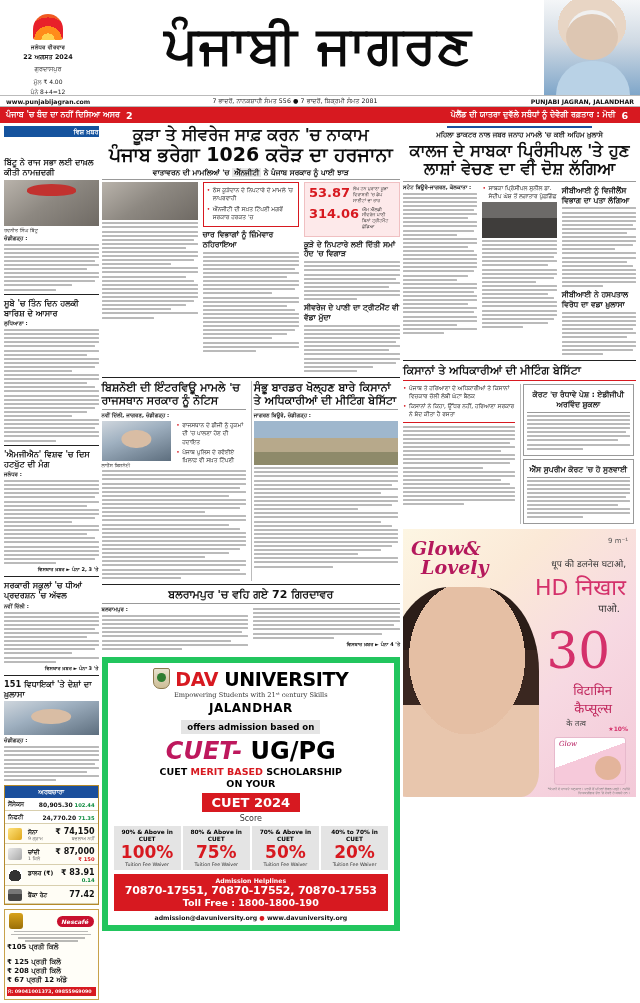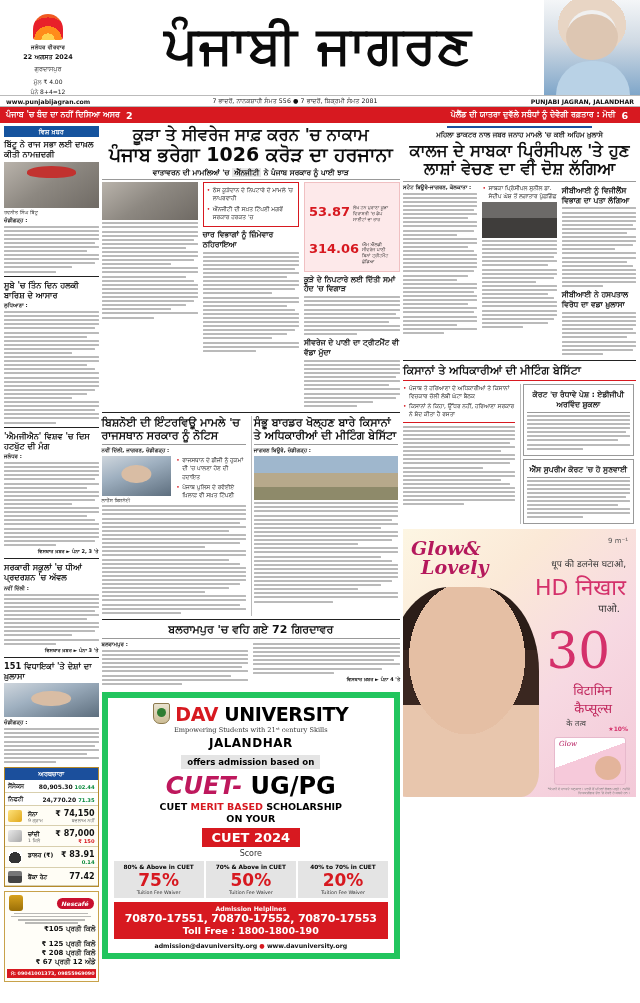--- a/index.html
+++ b/index.html
@@ -75,21 +75,21 @@
   .col-left { width: 95px; }
   .col-mid  { width: 300px; }
   .col-right{ width: 234px; }
 
   .rule { border-top: 1px solid #222; margin: 3px 0; }
   .rule-thin { border-top: 1px solid #999; margin: 2px 0; }
   .rule-red { border-top: 1.5px solid #d71920; margin: 3px 0; }
 
   .sec-label {
     background: #15539e; color: #fff; font-size: 6.5px; font-weight: bold;
-    text-align: center; padding: 1.5px 0; margin-bottom: 2px;
+    text-align: right; padding: 1.5px 0; margin-bottom: 20px;
   }
 
   .hl-s { font-size: 8.2px; font-weight: bold; color: #111; line-height: 1.25; margin-bottom: 2px; }
   .hl-m { font-size: 11px; font-weight: bold; color: #111; line-height: 1.2; margin-bottom: 2px; }
   .hl-l { font-size: 16.5px; font-weight: bold; color: #111; line-height: 1.12; }
   .hl-xl{ font-size: 19px; font-weight: bold; color: #0b0b0b; line-height: 1.1; }
   .kicker { font-size: 7px; font-weight: bold; color: #111; line-height: 1.25; margin-bottom: 2px; }
   .subhl { font-size: 7.6px; font-weight: bold; color: #111; line-height: 1.3; margin: 2px 0; }
   .byline { font-size: 5.4px; font-weight: bold; color: #111; }
 
@@ -129,21 +129,21 @@
   }
 
   .cap { font-size: 5px; color: #333; margin-top: 1px; line-height: 1.2; }
 
   .bullets { font-size: 5.8px; line-height: 1.4; color: #111; }
   .bullets li { list-style: none; position: relative; padding-left: 6px; margin-bottom: 2px; }
   .bullets li::before { content: "•"; position: absolute; left: 0; color: #d71920; }
 
   
   .statbox { background: #fde9ea; border: 1px solid #f0c0c2; padding: 3px 4px; }
-  .statbox .row { display: flex; align-items: flex-start; gap: 3px; margin-bottom: 3px; margin-top: 19px; }
+  .statbox .row { display: flex; align-items: flex-start; gap: 3px; margin-bottom: 3px; }
   .statbox .big { font-size: 13px; font-weight: bold; color: #d71920; line-height: 1; }
   .statbox .txt { font-size: 4.6px; color: #222; line-height: 1.25; flex: 1; }
 
   .boxed { border: 1px solid #999; padding: 3px; }
   .boxed-red { border: 1px solid #d71920; padding: 3px; }
 
   .hlbox { background: #e8e8e8; display:inline-block; padding: 0 2px; }
 
   
   .market { border: 1px solid #b58a2b; margin-top: 4px; }
@@ -168,21 +168,21 @@
   .ic.silver { background: linear-gradient(135deg,#e9e9e9,#a9a9a9); }
   .ic.dollar { background: radial-gradient(circle at 50% 60%, #333 0 60%, transparent 60%), #fff; }
   .ic.bank { background: linear-gradient(180deg,#777 0 40%, #444 40% 100%); }
   .market .cellbody { flex: 1; }
   .market .cline { display: flex; justify-content: space-between; align-items: baseline; }
   .market .clab { font-size: 6px; font-weight: bold; }
   .market .cval { font-size: 8px; font-weight: bold; color: #111; }
   .market .csub { display: flex; justify-content: space-between; font-size: 4.6px; color: #555; }
 
   
-  .nesc-ad { border: 1px solid #c8a24a; margin-top: 4px; background: #fffef8; padding: 3px 2px; text-align: right; }
+  .nesc-ad { border: 1px solid #c8a24a; margin-top: 4px; background: #fffef8; padding: 3px 2px; text-align: left; }
   .nesc-top { display: flex; justify-content: space-between; align-items: center; padding: 0 2px; }
   .nesc-emb { width: 14px; height: 16px; background: linear-gradient(180deg,#d8a21c,#9a6f08); border-radius: 3px; }
   .nesc-logo { background: #c8102e; color: #fff; font-size: 6px; font-weight: bold; padding: 2px 5px; border-radius: 8px; font-style: italic; }
   .nesc-lines i { display: block; height: 1.6px; background: #8a8a8a; opacity: .6; margin: 1.6px auto; }
   .nesc-price { font-size: 7px; font-weight: bold; color: #111; margin: 1px 0; }
   .nesc-sub { font-size: 4.6px; color: #444; }
   .nesc-foot { background: #d71920; color: #fff; font-size: 4.8px; font-weight: bold; padding: 2px 1px; margin-top: 3px; }
 
   
   .dav { border: 6px solid #22c55e; background: #fff; padding: 5px 6px 4px; margin-top: 5px; text-align: center; }
@@ -762,20 +762,25 @@
         <div class="dav-avail">
           <span>CUET</span>
           <span class="red">MERIT BASED</span>
           <span>SCHOLARSHIP</span>
           <div>ON YOUR</div>
         </div>
         <div class="dav-badge">CUET 2024</div>
         <div class="dav-score">Score</div>
         <div class="dav-table">
           <div class="dav-cell">
+            <div class="t">90% &amp; Above in CUET</div>
+            <div class="p">100%</div>
+            <div class="w">Tuition Fee Waiver</div>
+          </div>
+          <div class="dav-cell">
             <div class="t">80% &amp; Above in CUET</div>
             <div class="p">75%</div>
             <div class="w">Tuition Fee Waiver</div>
           </div>
           <div class="dav-cell">
             <div class="t">70% &amp; Above in CUET</div>
             <div class="p">50%</div>
             <div class="w">Tuition Fee Waiver</div>
           </div>
           <div class="dav-cell">

